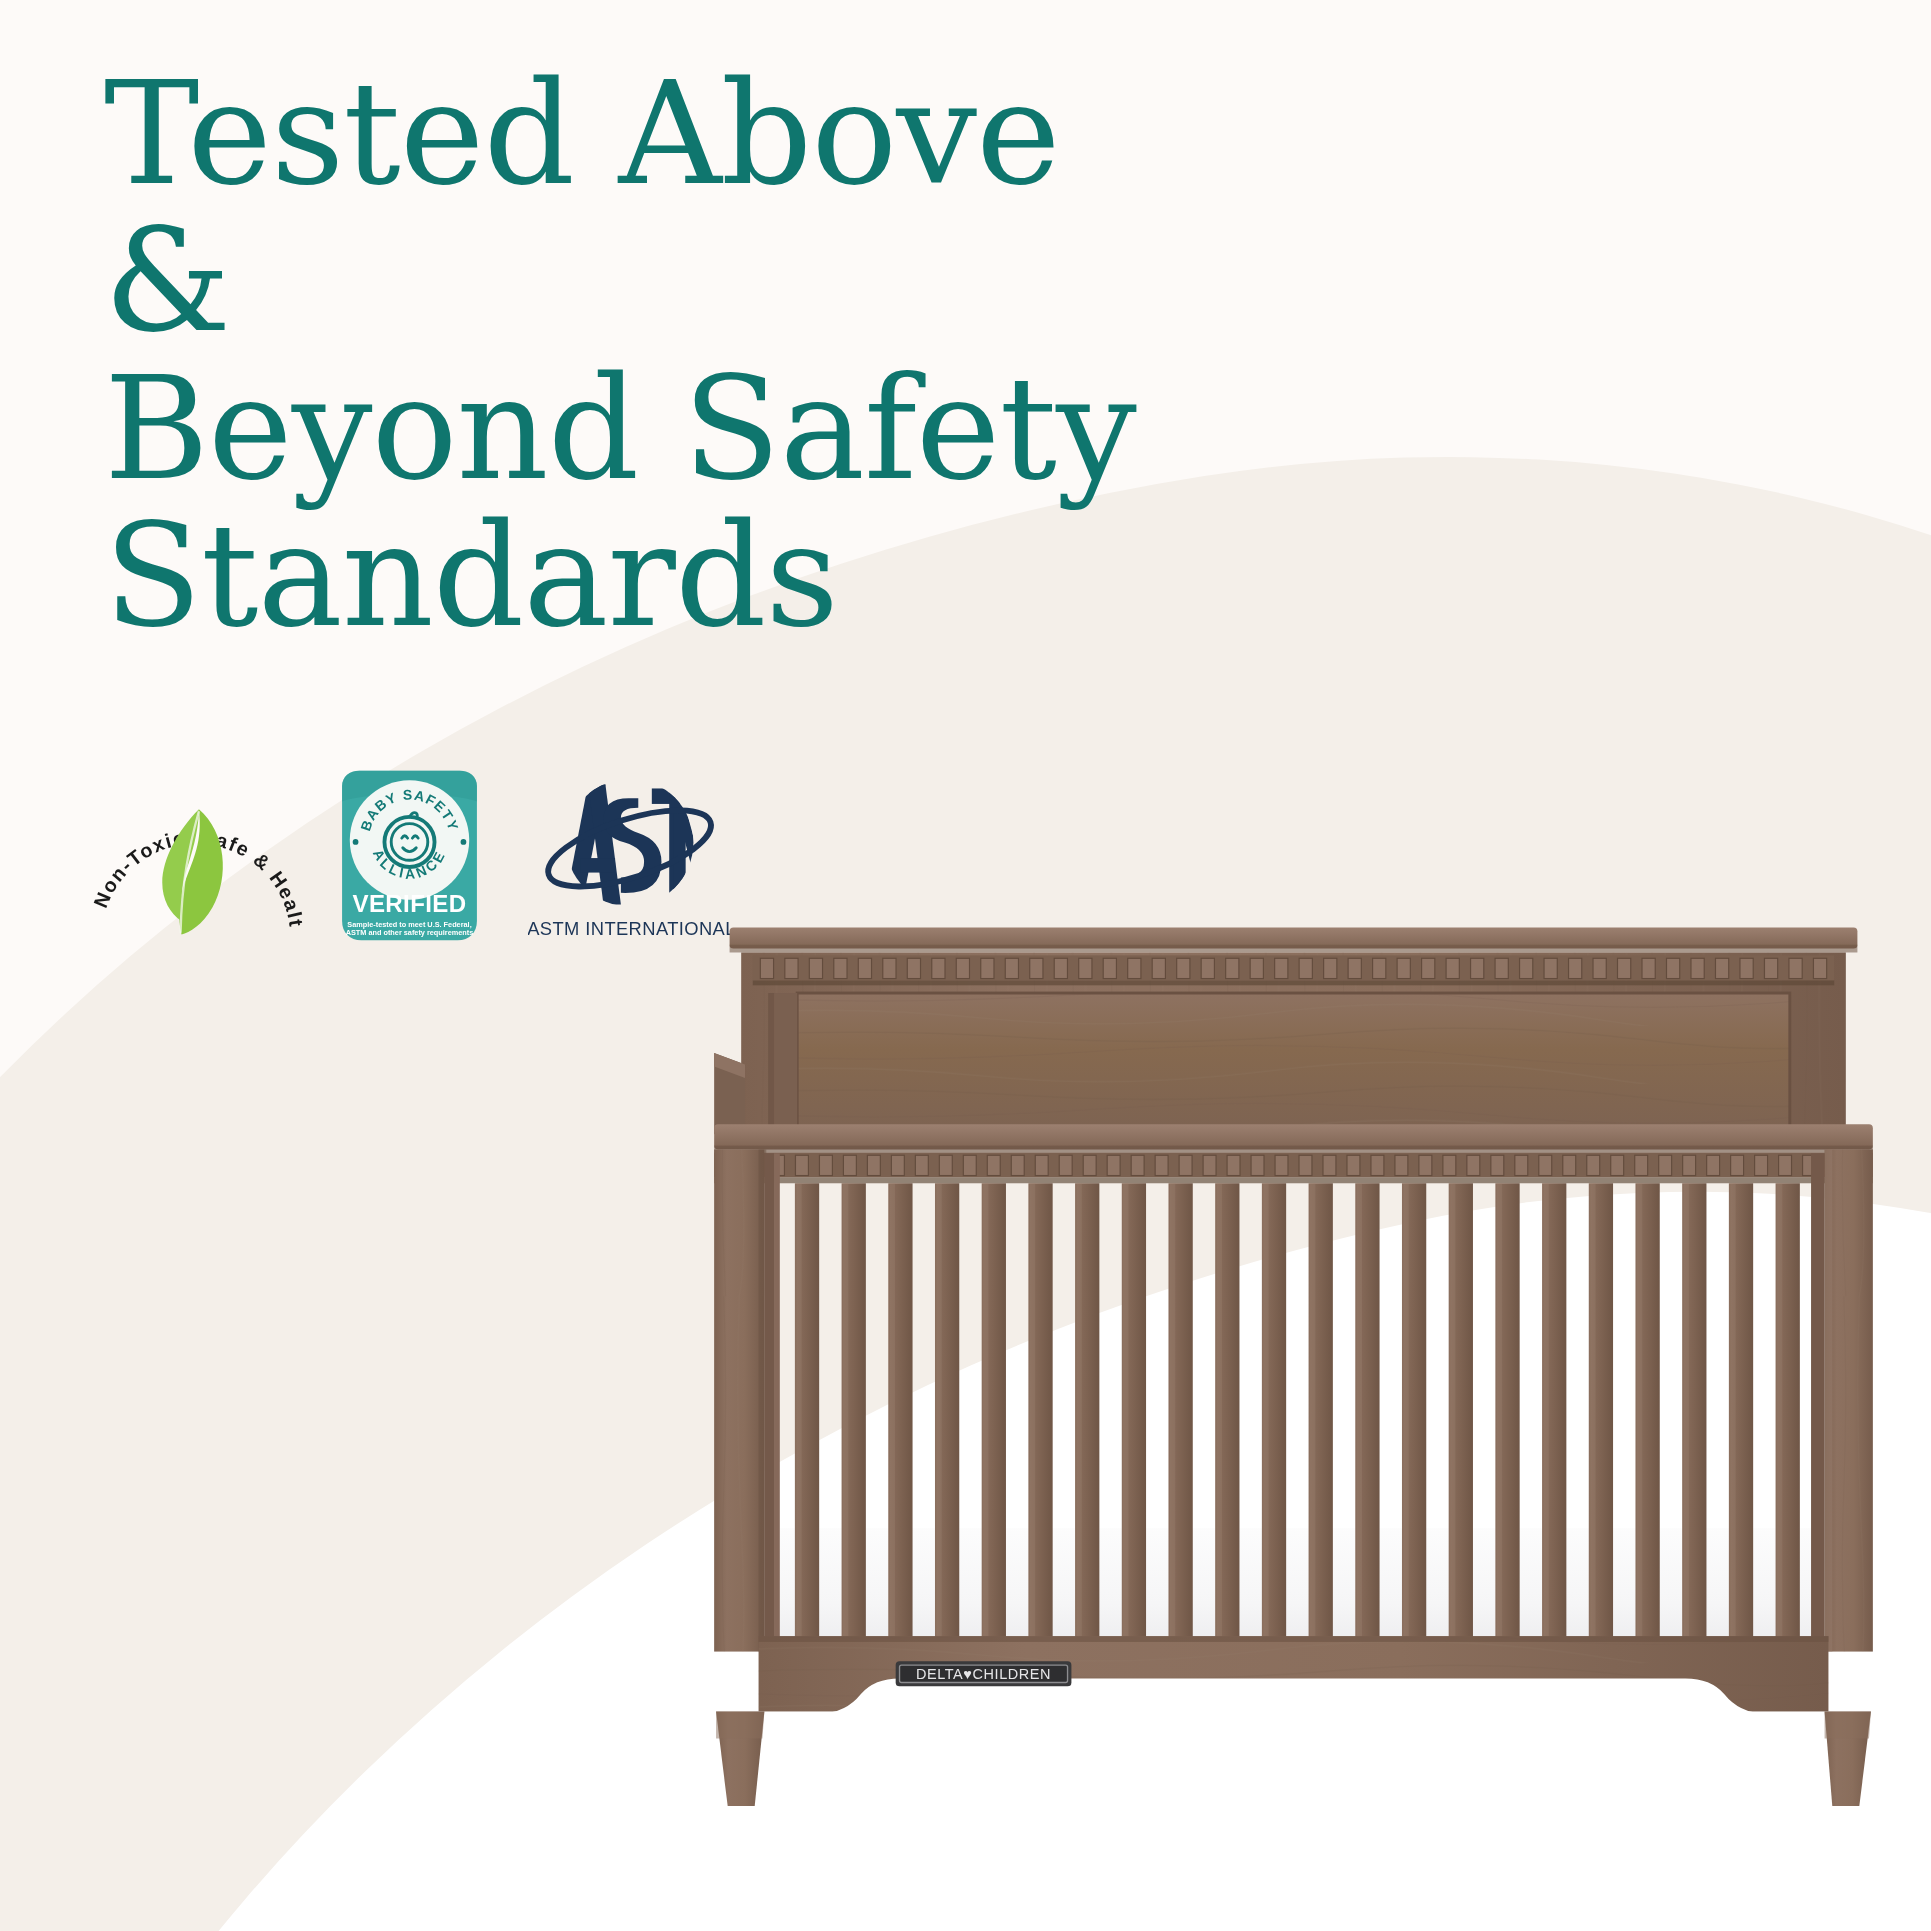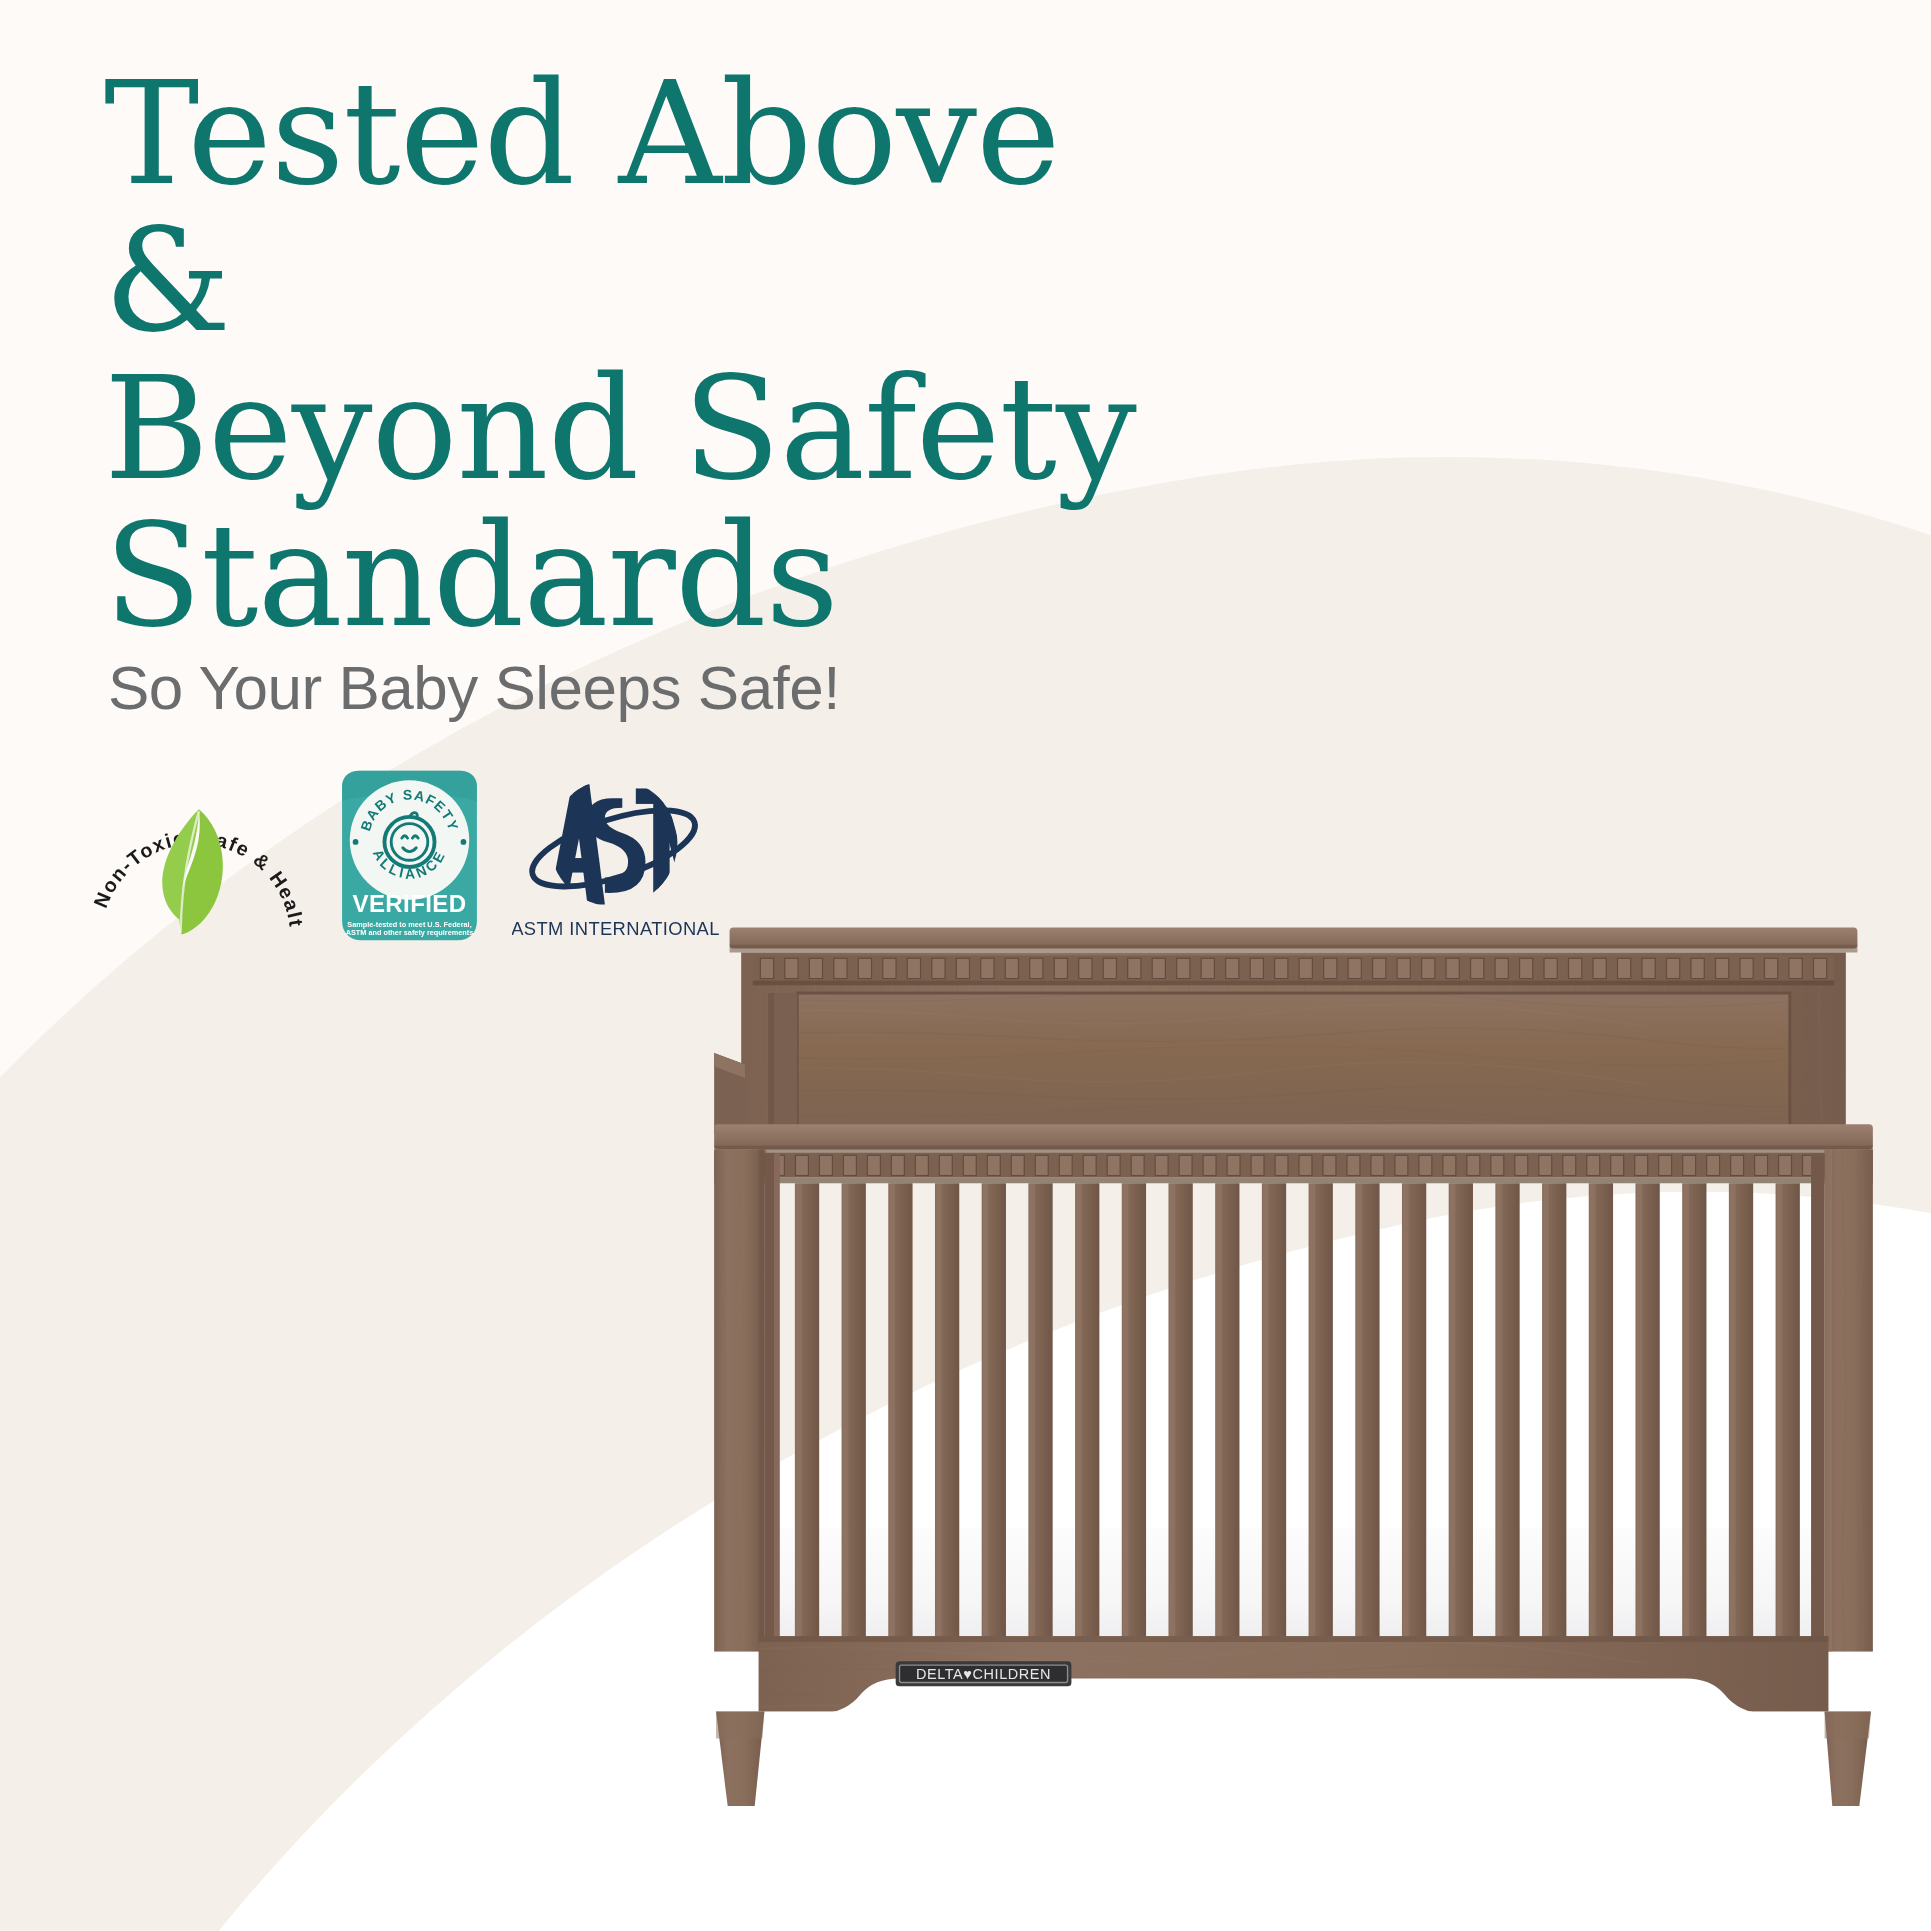--- a/index.html
+++ b/index.html
@@ -94,20 +94,21 @@
     height: 183px;
   }
   .badge-bsa svg { display: block; width: 147px; height: 183px; }
 
   
   .badge-astm {
     position: relative;
     width: 208px;
     height: 183px;
     padding-top: 9.7px;
+    margin-left: 16px;
   }
   .badge-astm svg { display: block; width: 208px; height: 174px; }
 
   
   .crib {
     position: absolute;
     left: 714px;
     top: 910px;
     width: 1358px;
     height: 898px;
@@ -119,21 +120,20 @@
 
 <div id="stage">
 
   <div class="bg-curve-band"></div>
   <div class="bg-curve-white"></div>
 
   <div class="headline">Tested Above &amp;
 Beyond Safety
 Standards</div>
 
-  <div class="subheadline">So Your Baby Sleeps Safe!</div>
 
   <div class="badge-row">
 
     <div class="badge-leaf">
       <svg viewBox="0 0 230 195" xmlns="http://www.w3.org/2000/svg">
         <defs>
           <path id="arcPath" d="M 18 168 A 98 98 0 0 1 212 168" fill="none"></path>
         </defs>
 
         <text font-family="Liberation Sans, sans-serif" font-size="20.5" font-weight="bold" fill="#1a1a1a" letter-spacing="1.6">

